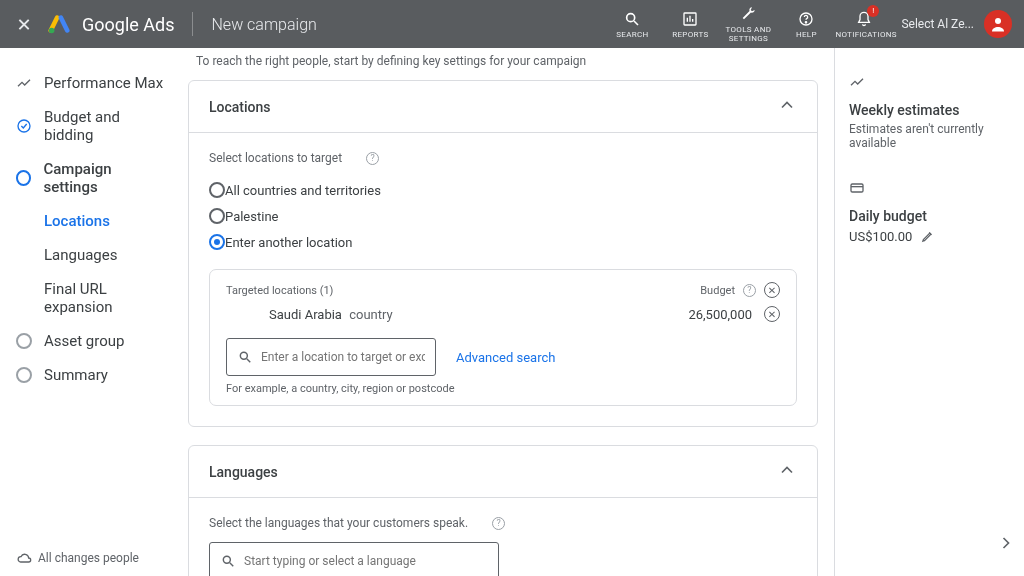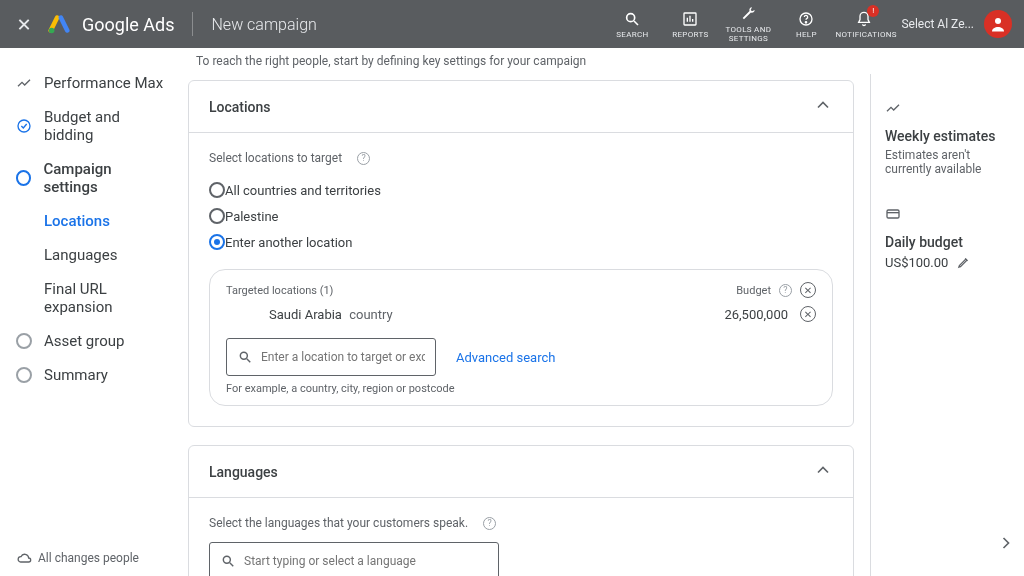--- a/index.html
+++ b/index.html
@@ -37,45 +37,45 @@
   .nav .footer { margin-top:auto; padding:10px 16px; display:flex; align-items:center; gap:6px; color:#5f6368; font-size:12px;}
   .nav .trend-icon { color:#5f6368; }
 
   
   .main { flex: 1; overflow-y: auto; padding: 0 16px 20px 8px; position:relative; border-right:0; }
   .intro { font-size: 12px; color: #5f6368; padding: 6px 8px 12px 8px; }
   .card { background: #fff; border: 1px solid #dadce0; border-radius: 6px; margin-bottom: 18px; }
   .card-header { display: flex; align-items: center; justify-content: space-between; padding: 14px 20px; cursor:pointer; }
   .card-header .title { font-size: 14px; color: #3c4043; font-weight: 500; }
   .card-body { padding: 4px 20px 20px 20px; border-top: 1px solid #dadce0; }
-  .section-hint { font-size: 12px; color: #5f6368; margin: 14px 0 12px; display:flex; align-items:center; gap:15px;}
+  .section-hint { font-size: 12px; color: #5f6368; margin: 14px 0 12px; display:flex; align-items:center; gap:24px;}
   .radio-row { display:flex; align-items:flex-end; gap:0; padding:5px 0; font-size:13px; cursor:pointer; }
   .radio { width:16px; height:16px; border:2px solid #5f6368; border-radius:50%; display:inline-block; position:relative; }
   .radio.checked { border-color:#1a73e8; }
   .radio.checked::after { content:""; position:absolute; inset:3px; background:#1a73e8; border-radius:50%; }
-  .loc-box { border:1px solid #dadce0; border-radius:16px; margin-top:14px; padding:12px 16px 10px; }
+  .loc-box { border:1px solid #dadce0; border-radius:7px; margin-top:14px; padding:12px 16px 10px; }
   .loc-head { display:flex; justify-content:space-between; font-size:11px; color:#5f6368; align-items:center; }
   .loc-head .right { display:flex; align-items:center; gap:8px; }
   .loc-row { display:flex; justify-content:space-between; font-size:13px; margin-top:8px; align-items:center;margin-left:43px;}
   .loc-row .country { color:#5f6368; font-weight:400; margin-left:4px;}
   .loc-row .right { display:flex; align-items:center; gap:12px; }
   .remove-btn { width:16px;height:16px;border:1.5px solid #5f6368;border-radius:50%;display:flex;align-items:center;justify-content:center;color:#5f6368;font-size:10px;cursor:pointer;}
   .search-row { display:flex; align-items:center; gap:20px; margin-top:16px; }
   .search-input { width: 210px; height:38px; border:1px solid #5f6368; border-radius:3px; display:flex; align-items:center; padding:0 10px; gap:8px; }
   .search-input input { border:none; outline:none; flex:1; font-size:12px; color:#5f6368; background:transparent; }
   .adv { color:#1a73e8; font-size:13px; cursor:pointer; }
   .example { font-size:11px; color:#5f6368; margin-top:6px; }
 
   .lang-input { width:290px; height:38px; border:1px solid #5f6368; border-radius:3px; display:flex; align-items:center; padding:0 10px; gap:8px; margin-top:4px;}
   .lang-input input { border:none; outline:none; flex:1; font-size:12px; color:#5f6368; background:transparent; }
 
   .chevron { color:#5f6368; }
 
   
-  .right-col { width: 154px; border-left:1px solid #dadce0; padding: 26px 14px; position:relative;margin-top:26px; }
+  .right-col { width: 190px; border-left:1px solid #dadce0; padding: 26px 14px; position:relative; }
   .right-col .sec-title { font-size: 14px; font-weight:500; margin: 8px 0 4px; }
   .right-col .sec-sub { font-size: 12px; color:#5f6368; }
   .right-col .db { margin-top: 30px; }
   .right-col .db .val { font-size:13px; display:flex; align-items:center; gap:8px; margin-top:4px;}
   .right-col .expand { position:absolute; bottom:20px; right:8px; color:#5f6368; cursor:pointer;}
   .icon-sm { width:16px; height:16px; display:inline-flex; align-items:center; justify-content:center; }
 
   
   .main::-webkit-scrollbar { width:10px; }
   .main::-webkit-scrollbar-thumb { background:#bdc1c6; border-radius:5px; }

